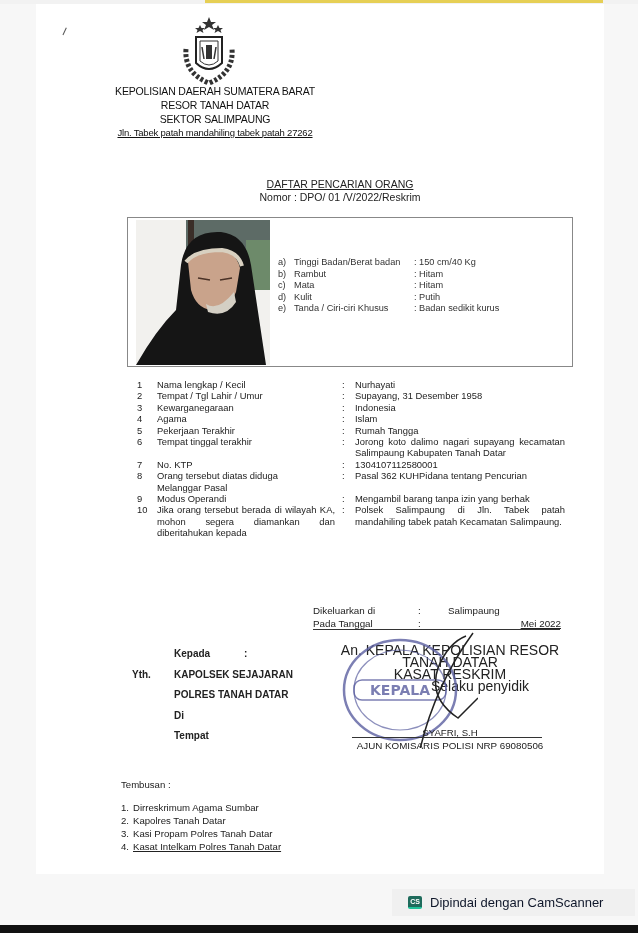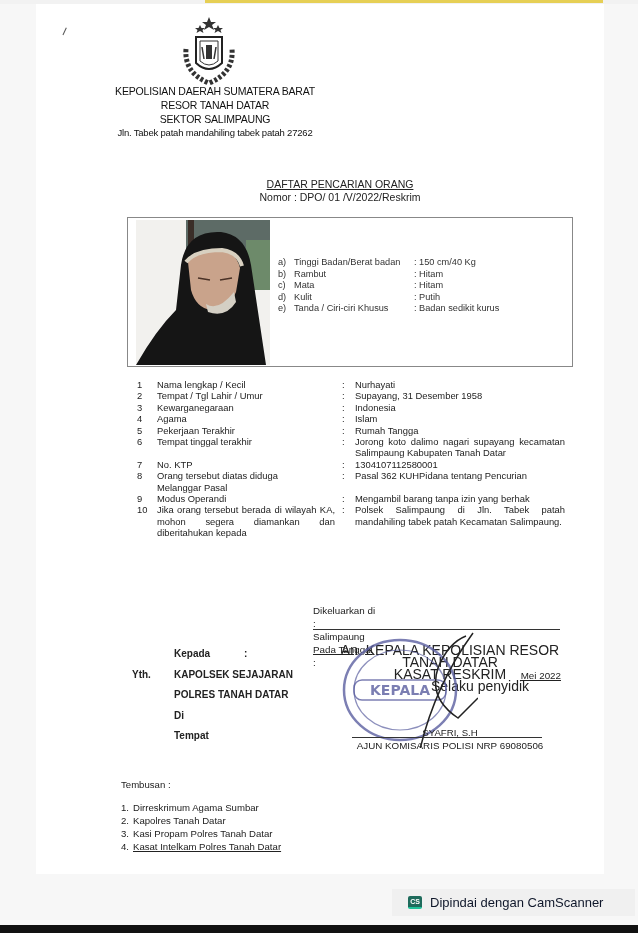--- a/index.html
+++ b/index.html
@@ -3,39 +3,39 @@
 <meta charset="utf-8">
 <style>
   html,body{margin:0;padding:0;}
   body{width:638px;height:933px;background:#f7f7f7;position:relative;overflow:hidden;font-family:"Liberation Sans",sans-serif;color:#222;}
   .topbar{position:absolute;left:0;top:0;width:638px;height:4px;background:#f2f2f2;}
   .topbar .yel{position:absolute;left:205px;top:0;width:398px;height:3px;background:#e6cf55;}
   .page{position:absolute;left:36px;top:4px;width:568px;height:870px;background:#fff;}
   .tick{position:absolute;left:64px;top:28px;width:3px;height:8px;border-left:1px solid #555;transform:rotate(25deg);}
   .crest{position:absolute;left:176px;top:15px;width:66px;height:72px;}
   .hdr{position:absolute;left:100px;width:230px;text-align:center;font-size:10.5px;line-height:14px;color:#111;letter-spacing:-0.2px;}
-  .hdr.addr{font-size:9.5px;}
+  .hdr.addr{font-size:9.5px;text-decoration:underline;}
   .title{position:absolute;left:240px;top:178px;width:200px;text-align:center;font-size:10.5px;line-height:13px;}
   .title .t1{text-decoration:underline;}
   .photobox{position:absolute;left:127px;top:217px;width:444px;height:148px;border:1px solid #888;}
   .photo{position:absolute;left:8px;top:2px;width:134px;height:145px;background:#eceae6;overflow:hidden;}
   .phys{position:absolute;left:278px;top:257px;font-size:9.2px;line-height:11.6px;color:#333;}
   .phys .row{display:flex;}
   .phys .k{width:16px;} .phys .l{width:120px;} .phys .v{width:120px;}
   .fields{position:absolute;left:137px;top:379px;width:430px;font-size:9.4px;line-height:11.4px;color:#222;}
   .frow{display:flex;}
   .fnum{width:20px;text-align:left;}
   .flabel{width:185px;}
   .fcolon{width:13px;}
   .fval{width:210px;}
   .justify{text-align:justify;text-align-last:left;}
   .issue{position:absolute;left:313px;top:604px;width:248px;font-size:9.8px;line-height:13px;}
-  .issue .r{display:flex;flex-direction:column;}
+  .issue .r{display:flex;}
   .issue .a{width:105px;} .issue .b{width:30px;} .issue .c{flex:1;}
-  .issue .u{text-decoration:underline;}
+  .issue .u{}
   .uline{position:absolute;left:313px;top:629px;width:247px;border-top:1px solid #333;}
   .sign{position:absolute;left:335px;top:644px;width:230px;text-align:center;font-size:14px;line-height:12px;}
   .sig-name{position:absolute;left:350px;top:727px;width:200px;text-align:center;font-size:9.6px;}
   .sig-line{position:absolute;left:352px;top:737px;width:190px;border-top:1px solid #333;}
   .sig-nrp{position:absolute;left:345px;top:740px;width:210px;text-align:center;font-size:9.8px;}
   .stamp{position:absolute;left:338px;top:628px;width:140px;height:120px;}
   .to{position:absolute;left:132px;top:644px;font-size:10px;line-height:20.5px;font-weight:bold;}
   .to .r{display:flex;}
   .to .y{width:42px;}
   .tembusan{position:absolute;left:121px;top:778px;font-size:9.6px;line-height:13px;}

